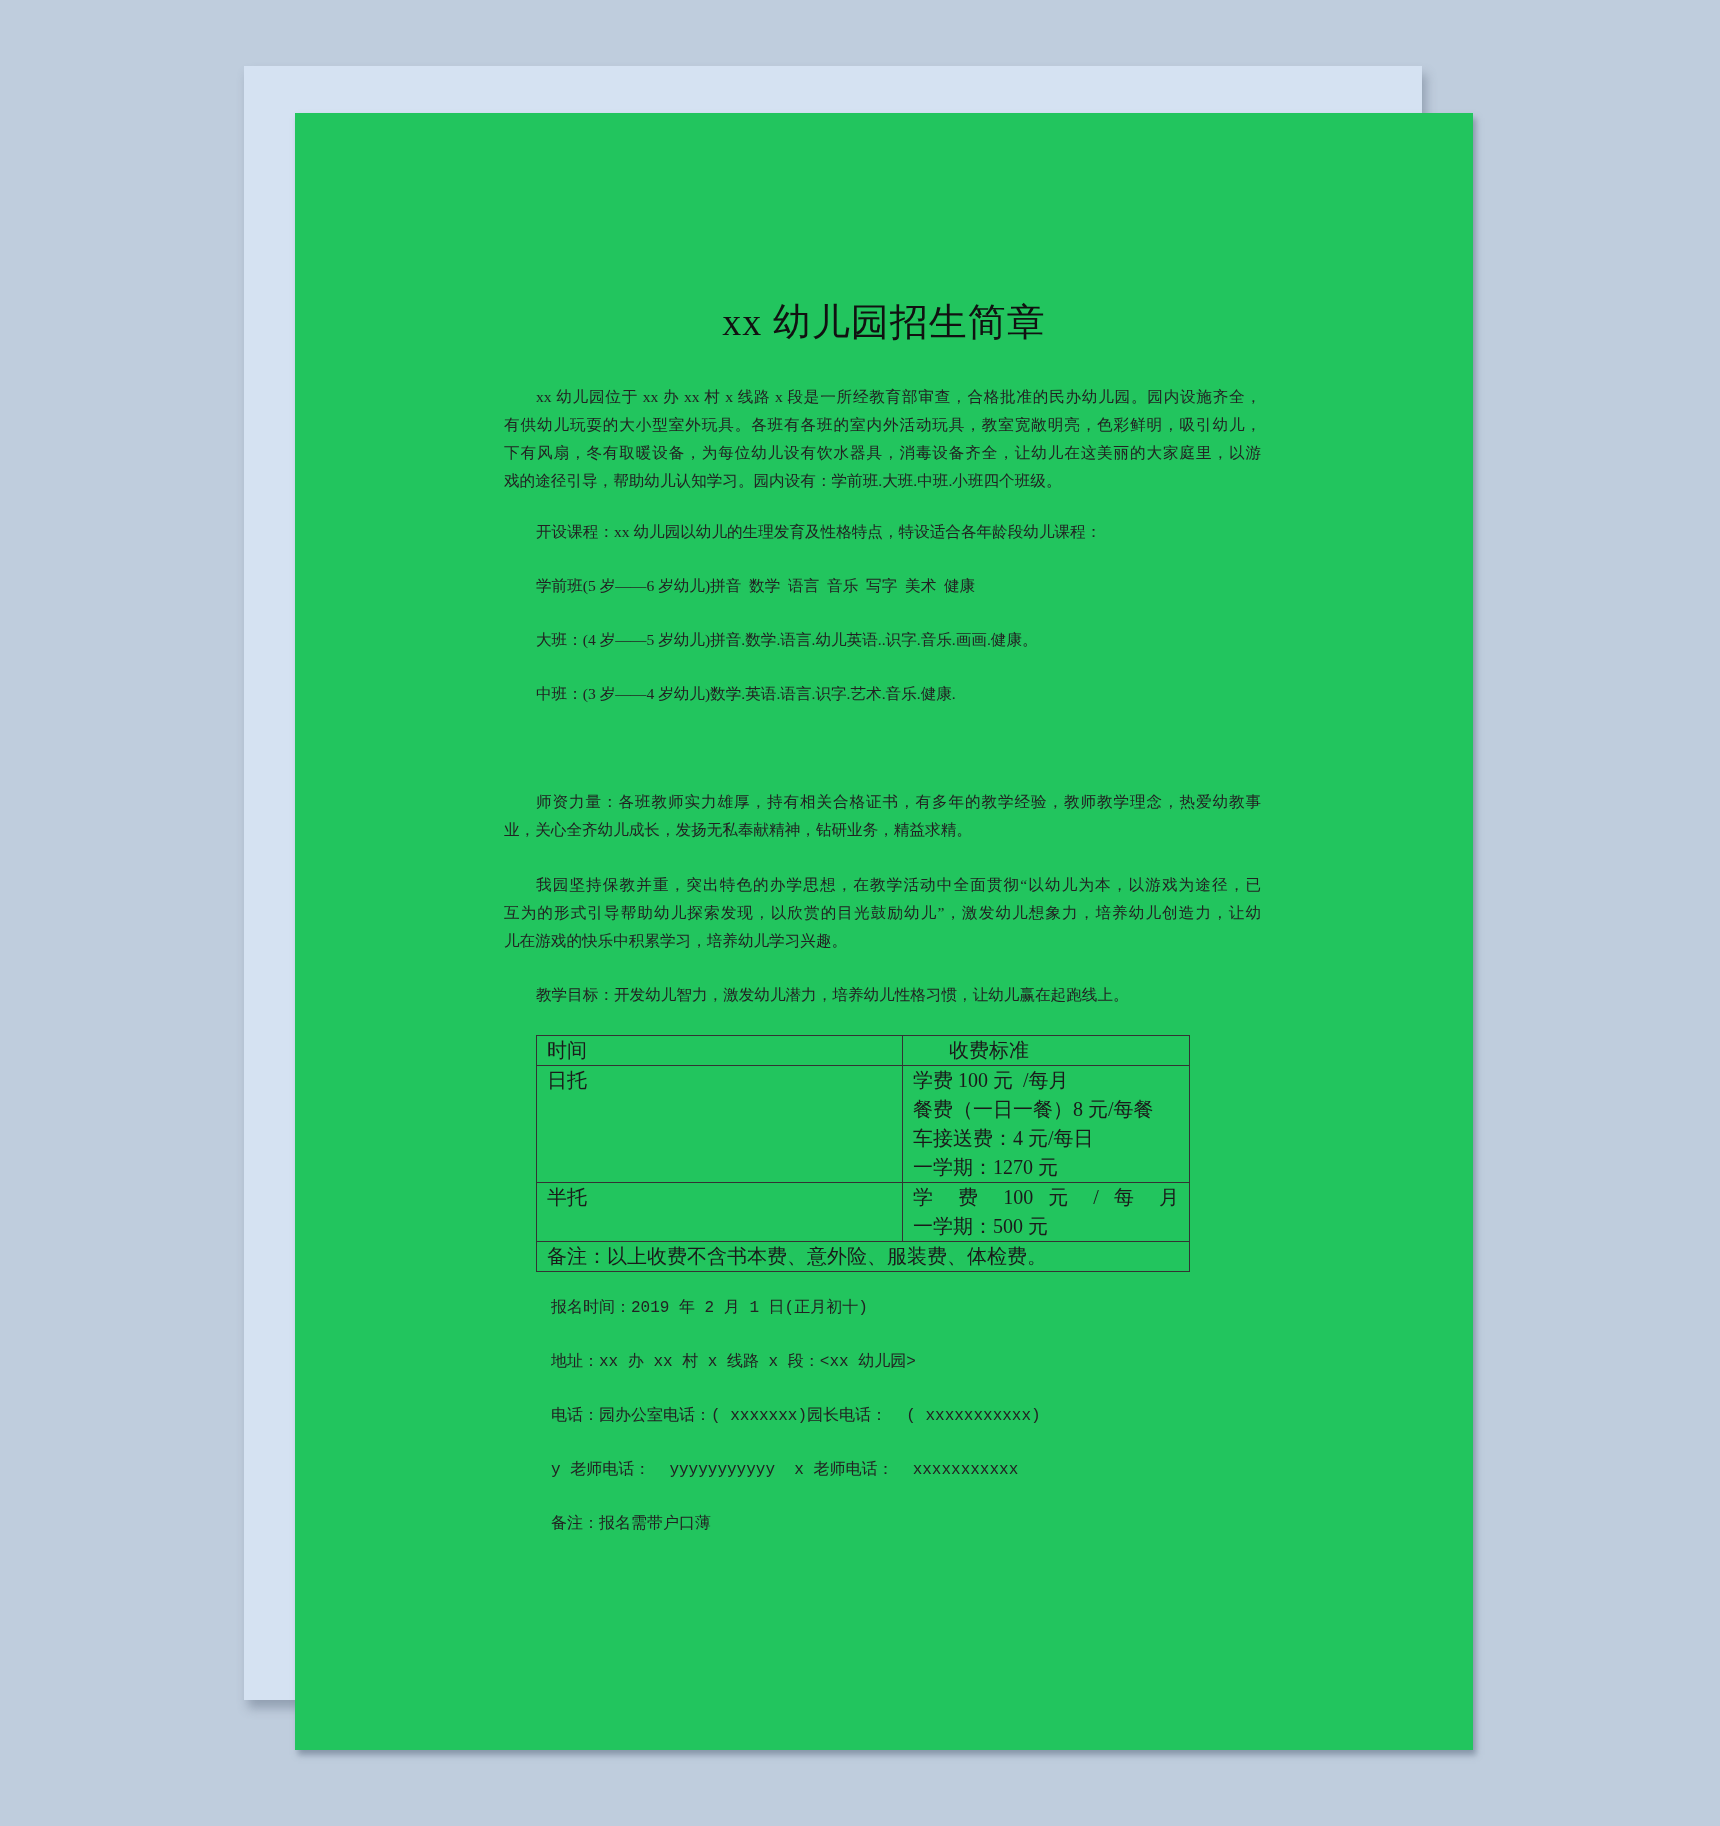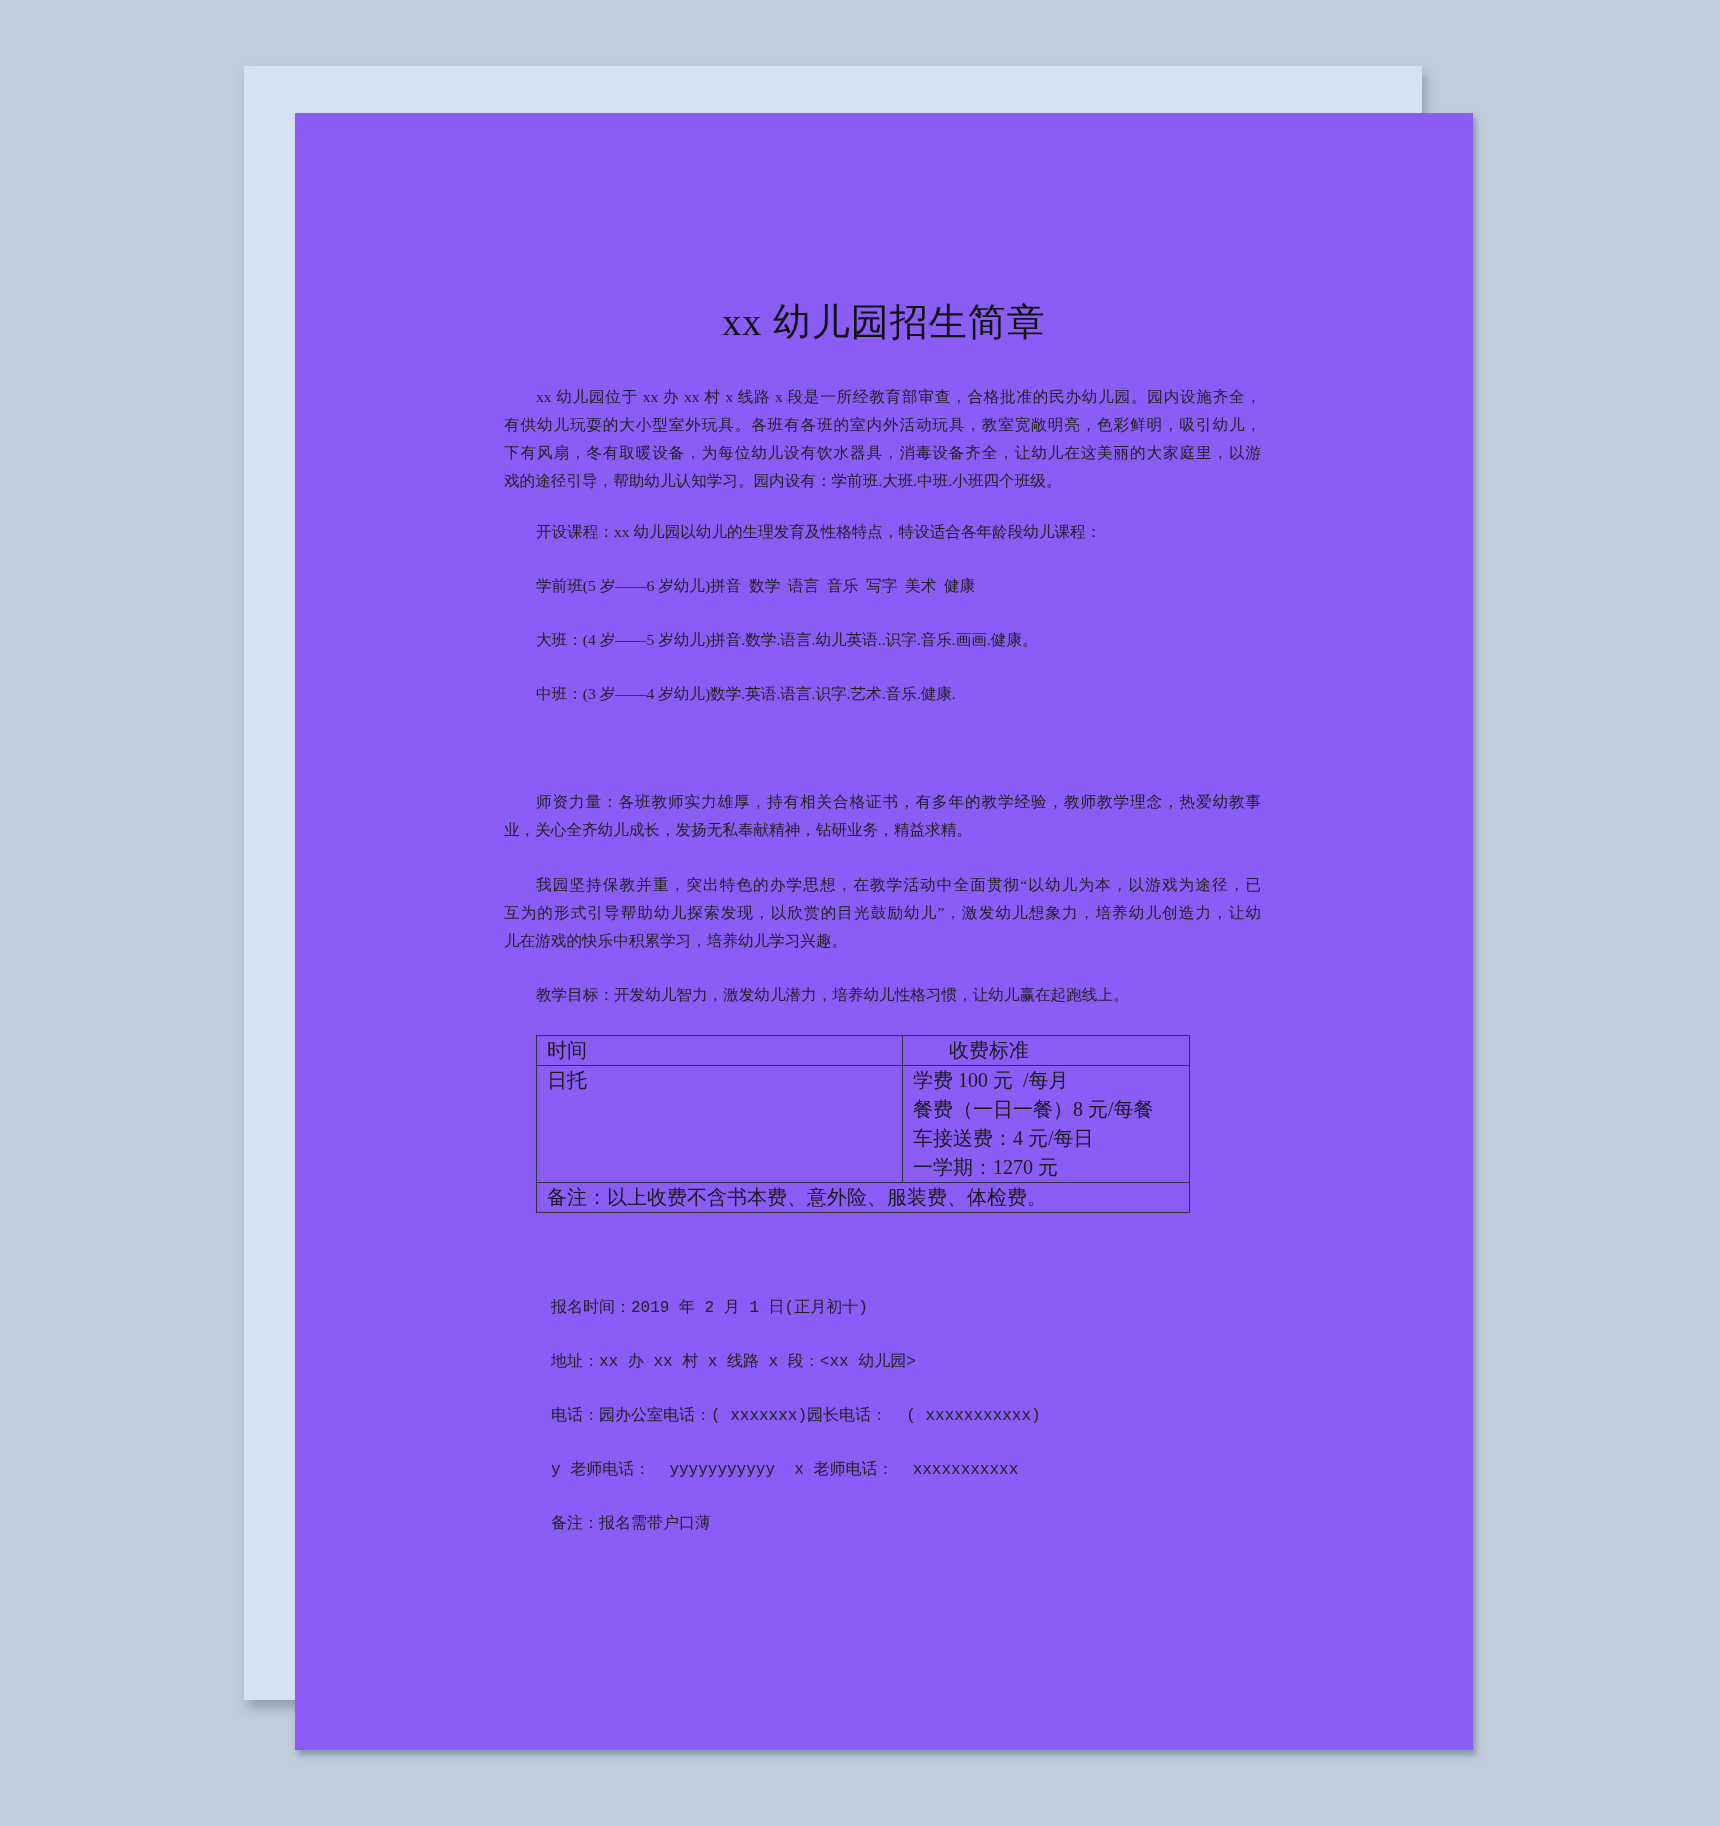--- a/index.html
+++ b/index.html
@@ -9,21 +9,21 @@
     font-family:"Liberation Serif","DejaVu Serif",serif;
     color:#1a1a1a;
   }
   .page-back {
     position:absolute; left:244px; top:66px; width:1178px; height:1634px;
     background:#d5e2f2;
     box-shadow: 4px 8px 10px rgba(90,105,125,0.45);
   }
   .page-front {
     position:absolute; left:295px; top:113px; width:1178px; height:1637px;
-    background:#8b5cf6;
+    background:#22c55e;
     box-shadow: 3px 5px 6px rgba(90,105,125,0.55);
   }
   .doc-title {
     position:absolute; left:0; width:1178px; top:185px;
     text-align:center; font-size:38px; line-height:48px; color:#111;
     letter-spacing:1px;
   }
   .body-text {
     position:absolute; left:209px; width:757px;
     font-size:15.6px; line-height:28px; color:#222;
@@ -103,20 +103,27 @@
     <tr>
       <td class="col-left">日托</td>
       <td>
         <span class="fee-line" style="white-space:pre;">学费 100 元  /每月</span>
         <span class="fee-line">餐费（一日一餐）8 元/每餐</span>
         <span class="fee-line">车接送费：4 元/每日</span>
         <span class="fee-line">一学期：1270 元</span>
       </td>
     </tr>
     <tr>
+      <td class="col-left">半托</td>
+      <td>
+        <span class="fee-line spread">学 费 100 元 / 每 月</span>
+        <span class="fee-line">一学期：500 元</span>
+      </td>
+    </tr>
+    <tr>
       <td colspan="2">备注：以上收费不含书本费、意外险、服装费、体检费。</td>
     </tr>
   </tbody>
     </table>
 
   <div class="info" style="top:1181px;">报名时间：2019 年 2 月 1 日(正月初十)</div>
   <div class="info" style="top:1235px;">地址：xx 办 xx 村 x 线路 x 段：&lt;xx 幼儿园&gt;</div>
   <div class="info" style="top:1289px;">电话：园办公室电话：( xxxxxxx)园长电话：  ( xxxxxxxxxxx)</div>
   <div class="info" style="top:1343px;">y 老师电话：  yyyyyyyyyyy  x 老师电话：  xxxxxxxxxxx</div>
   <div class="info" style="top:1397px;">备注：报名需带户口薄</div>

